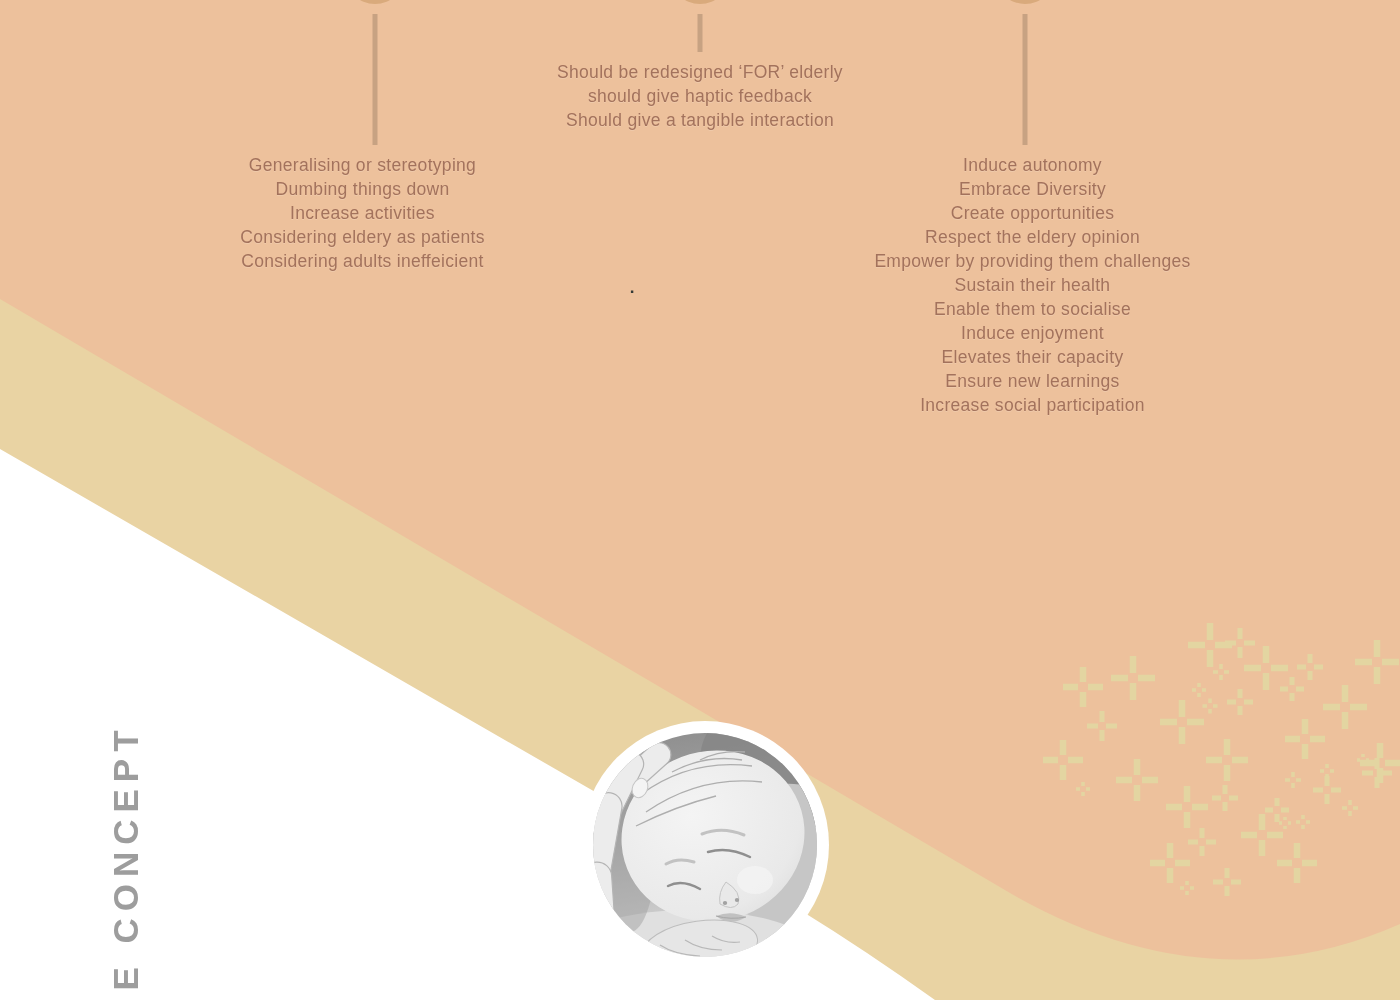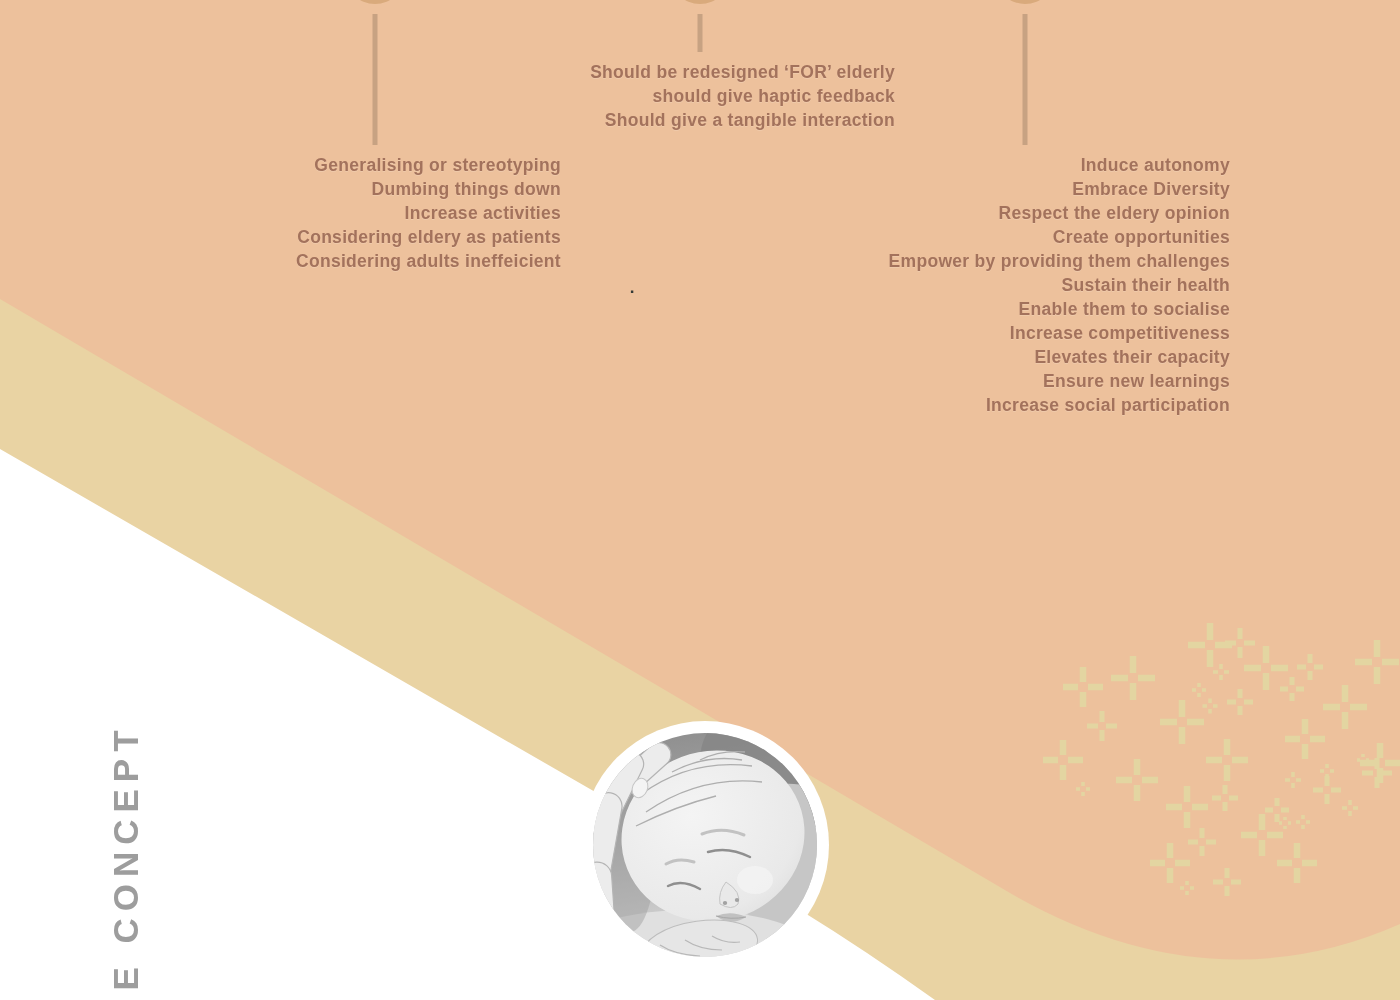--- a/index.html
+++ b/index.html
@@ -3,26 +3,26 @@
 <meta charset="utf-8">
 <style>
   html,body{margin:0;padding:0;background:#ffffff;}
   #canvas{
     position:relative;width:1400px;height:1000px;overflow:hidden;
     background:var(--white,#ffffff);
     font-family:"Liberation Sans", sans-serif;
   }
   #bg{position:absolute;left:0;top:0;}
   .col{
-    position:absolute;text-align:right;
-    font-weight:bold;font-size:17.5px;line-height:24px;letter-spacing:.3px;
+    position:absolute;text-align:center;
+    font-weight:normal;font-size:17.5px;line-height:24px;letter-spacing:.3px;
     color:var(--textbrown,#a3725c);
     text-shadow:0 1px 0 rgba(255,255,255,.15);
   }
-  #col-left{left:196px;top:153px;width:365px;}
+  #col-left{left:180px;top:153px;width:365px;}
   #col-middle{left:505px;top:60px;width:390px;}
   #col-right{left:835px;top:153px;width:395px;}
   #vertical-label-wrap{position:absolute;left:126px;top:857px;width:0;height:0;}
   #vertical-label{
     position:absolute;left:0;top:0;transform:translate(-50%,-50%) rotate(-90deg);
     white-space:nowrap;font-weight:bold;font-size:35px;letter-spacing:7px;
     color:var(--gray,#9d9d9d);
   }
   #stray-dot{
     position:absolute;left:624px;top:276px;width:16px;height:24px;
@@ -170,26 +170,26 @@
       <div class="t-line">Considering adults ineffeicient</div>
     </div>
   <div id="col-middle" class="col">
       <div class="t-line">Should be redesigned ‘FOR’ elderly</div>
       <div class="t-line">should give haptic feedback</div>
       <div class="t-line">Should give a tangible interaction</div>
     </div>
   <div id="col-right" class="col">
       <div class="t-line">Induce autonomy</div>
       <div class="t-line">Embrace Diversity</div>
+      <div class="t-line">Create opportunities</div>
       <div class="t-line">Respect the eldery opinion</div>
-      <div class="t-line">Create opportunities</div>
       <div class="t-line">Empower by providing them challenges</div>
       <div class="t-line">Sustain their health</div>
       <div class="t-line">Enable them to socialise</div>
-      <div class="t-line">Increase competitiveness</div>
+      <div class="t-line">Induce enjoyment</div>
       <div class="t-line">Elevates their capacity</div>
       <div class="t-line">Ensure new learnings</div>
       <div class="t-line">Increase social participation</div>
     </div>
 
   <div id="stray-dot">.</div>
 
   <div id="vertical-label-wrap">
     <div id="vertical-label">E CONCEPT</div>
   </div>

